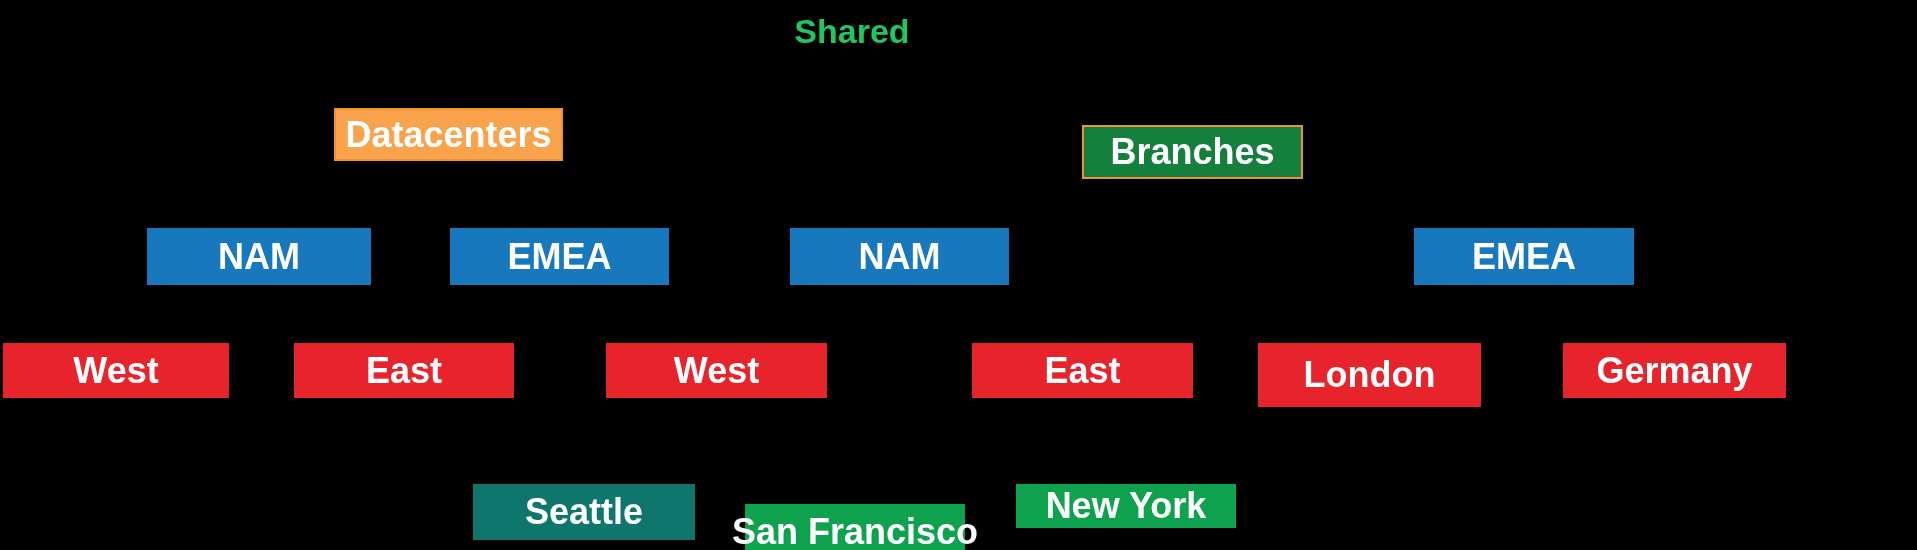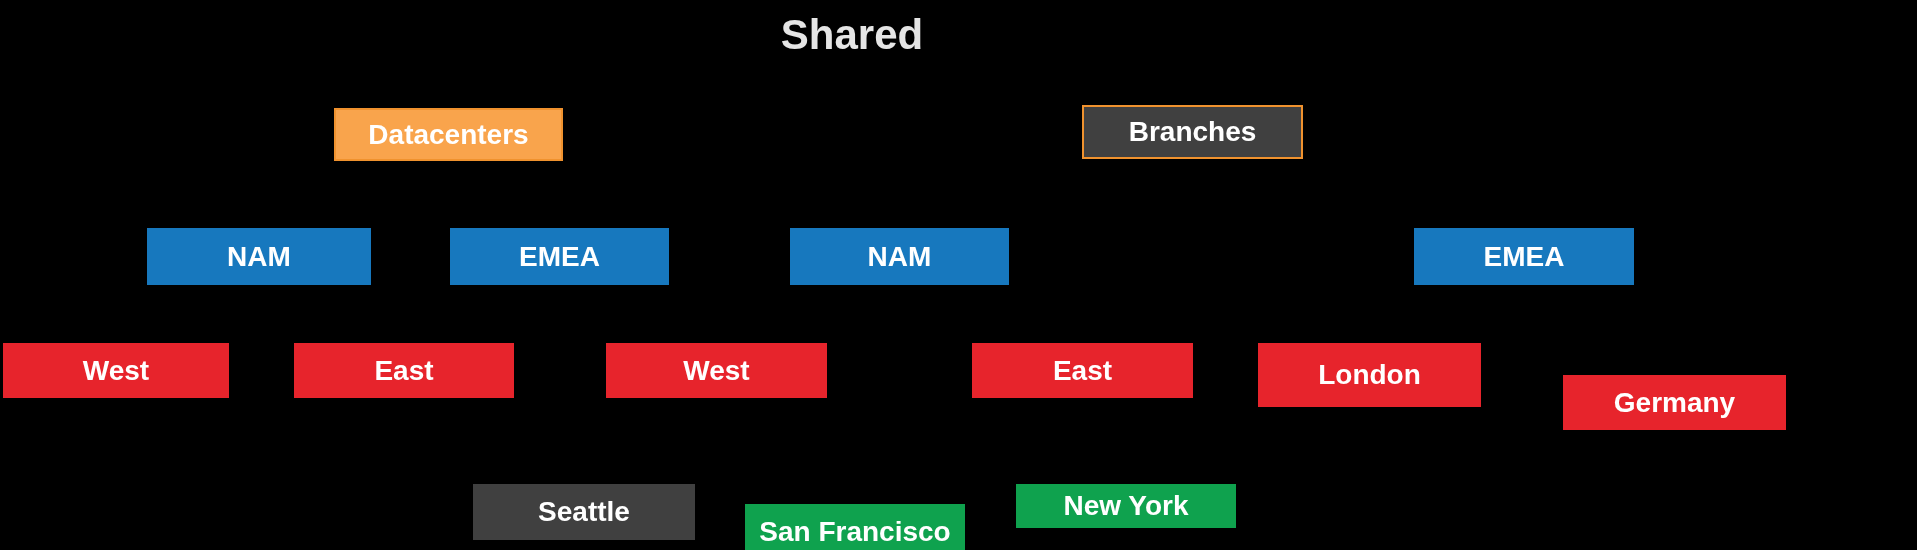--- a/index.html
+++ b/index.html
@@ -14,59 +14,59 @@
     height: 550px;
     background: #000000;
     overflow: hidden;
   }
   .diagram-title {
     position: absolute;
     top: 14px;
     left: 702px;
     width: 300px;
     text-align: center;
-    color: #e5e5e5;
-    font-size: 42px;
+    color: #22c55e;
+    font-size: 34px;
     font-weight: bold;
     letter-spacing: 0px;
     line-height: 1.0;
     white-space: nowrap;
   }
   .node {
     position: absolute;
     display: flex;
     align-items: center;
     justify-content: center;
     color: #ffffff;
-    font-size: 28px;
+    font-size: 36px;
     font-weight: bold;
     white-space: nowrap;
     box-sizing: border-box;
     text-align: center;
   }
   .node.level-orange { border-width: 2px; border-style: solid; }
   .node.level-blue,
   .node.level-red,
   .node.level-green { border: none; text-align: center; }
 </style>
 </head>
 <body>
 
 <div id="stage">
   <div class="diagram-title">Shared</div>
   <div id="nodes-layer">
       <div class="node level-orange" style="left: 334px; top: 108px; width: 229px; height: 53px; background: rgb(249, 164, 76); border-color: rgb(240, 146, 46);">Datacenters</div>
-      <div class="node level-orange" style="left: 1082px; top: 105px; width: 221px; height: 54px; background: #404040; border-color: rgb(240, 146, 46);">Branches</div>
+      <div class="node level-orange" style="left: 1082px; top: 125px; width: 221px; height: 54px; background: #15803d; border-color: rgb(240, 146, 46);">Branches</div>
       <div class="node level-blue" style="left: 147px; top: 228px; width: 224px; height: 57px; background: rgb(23, 120, 190);">NAM</div>
       <div class="node level-blue" style="left: 450px; top: 228px; width: 219px; height: 57px; background: rgb(23, 120, 190);">EMEA</div>
       <div class="node level-blue" style="left: 790px; top: 228px; width: 219px; height: 57px; background: rgb(23, 120, 190);">NAM</div>
       <div class="node level-blue" style="left: 1414px; top: 228px; width: 220px; height: 57px; background: rgb(23, 120, 190);">EMEA</div>
       <div class="node level-red" style="left: 3px; top: 343px; width: 226px; height: 55px; background: rgb(231, 36, 44);">West</div>
       <div class="node level-red" style="left: 294px; top: 343px; width: 220px; height: 55px; background: rgb(231, 36, 44);">East</div>
       <div class="node level-red" style="left: 606px; top: 343px; width: 221px; height: 55px; background: rgb(231, 36, 44);">West</div>
       <div class="node level-red" style="left: 972px; top: 343px; width: 221px; height: 55px; background: rgb(231, 36, 44);">East</div>
       <div class="node level-red" style="left: 1258px; top: 343px; width: 223px; height: 64px; background: rgb(231, 36, 44);">London</div>
-      <div class="node level-red" style="left: 1563px; top: 343px; width: 223px; height: 55px; background: rgb(231, 36, 44); margin-top: 32px;">Germany</div>
-      <div class="node level-green" style="left: 473px; top: 484px; width: 222px; height: 56px; background: #404040;">Seattle</div>
+      <div class="node level-red" style="left: 1563px; top: 343px; width: 223px; height: 55px; background: rgb(231, 36, 44);">Germany</div>
+      <div class="node level-green" style="left: 473px; top: 484px; width: 222px; height: 56px; background: #0f766e;">Seattle</div>
       <div class="node level-green" style="left: 745px; top: 504px; width: 220px; height: 56px; background: rgb(15, 162, 78);">San Francisco</div>
       <div class="node level-green" style="left: 1016px; top: 484px; width: 220px; height: 44px; background: rgb(15, 162, 78);">New York</div>
     </div>
 </div>
 
 </body></html>

